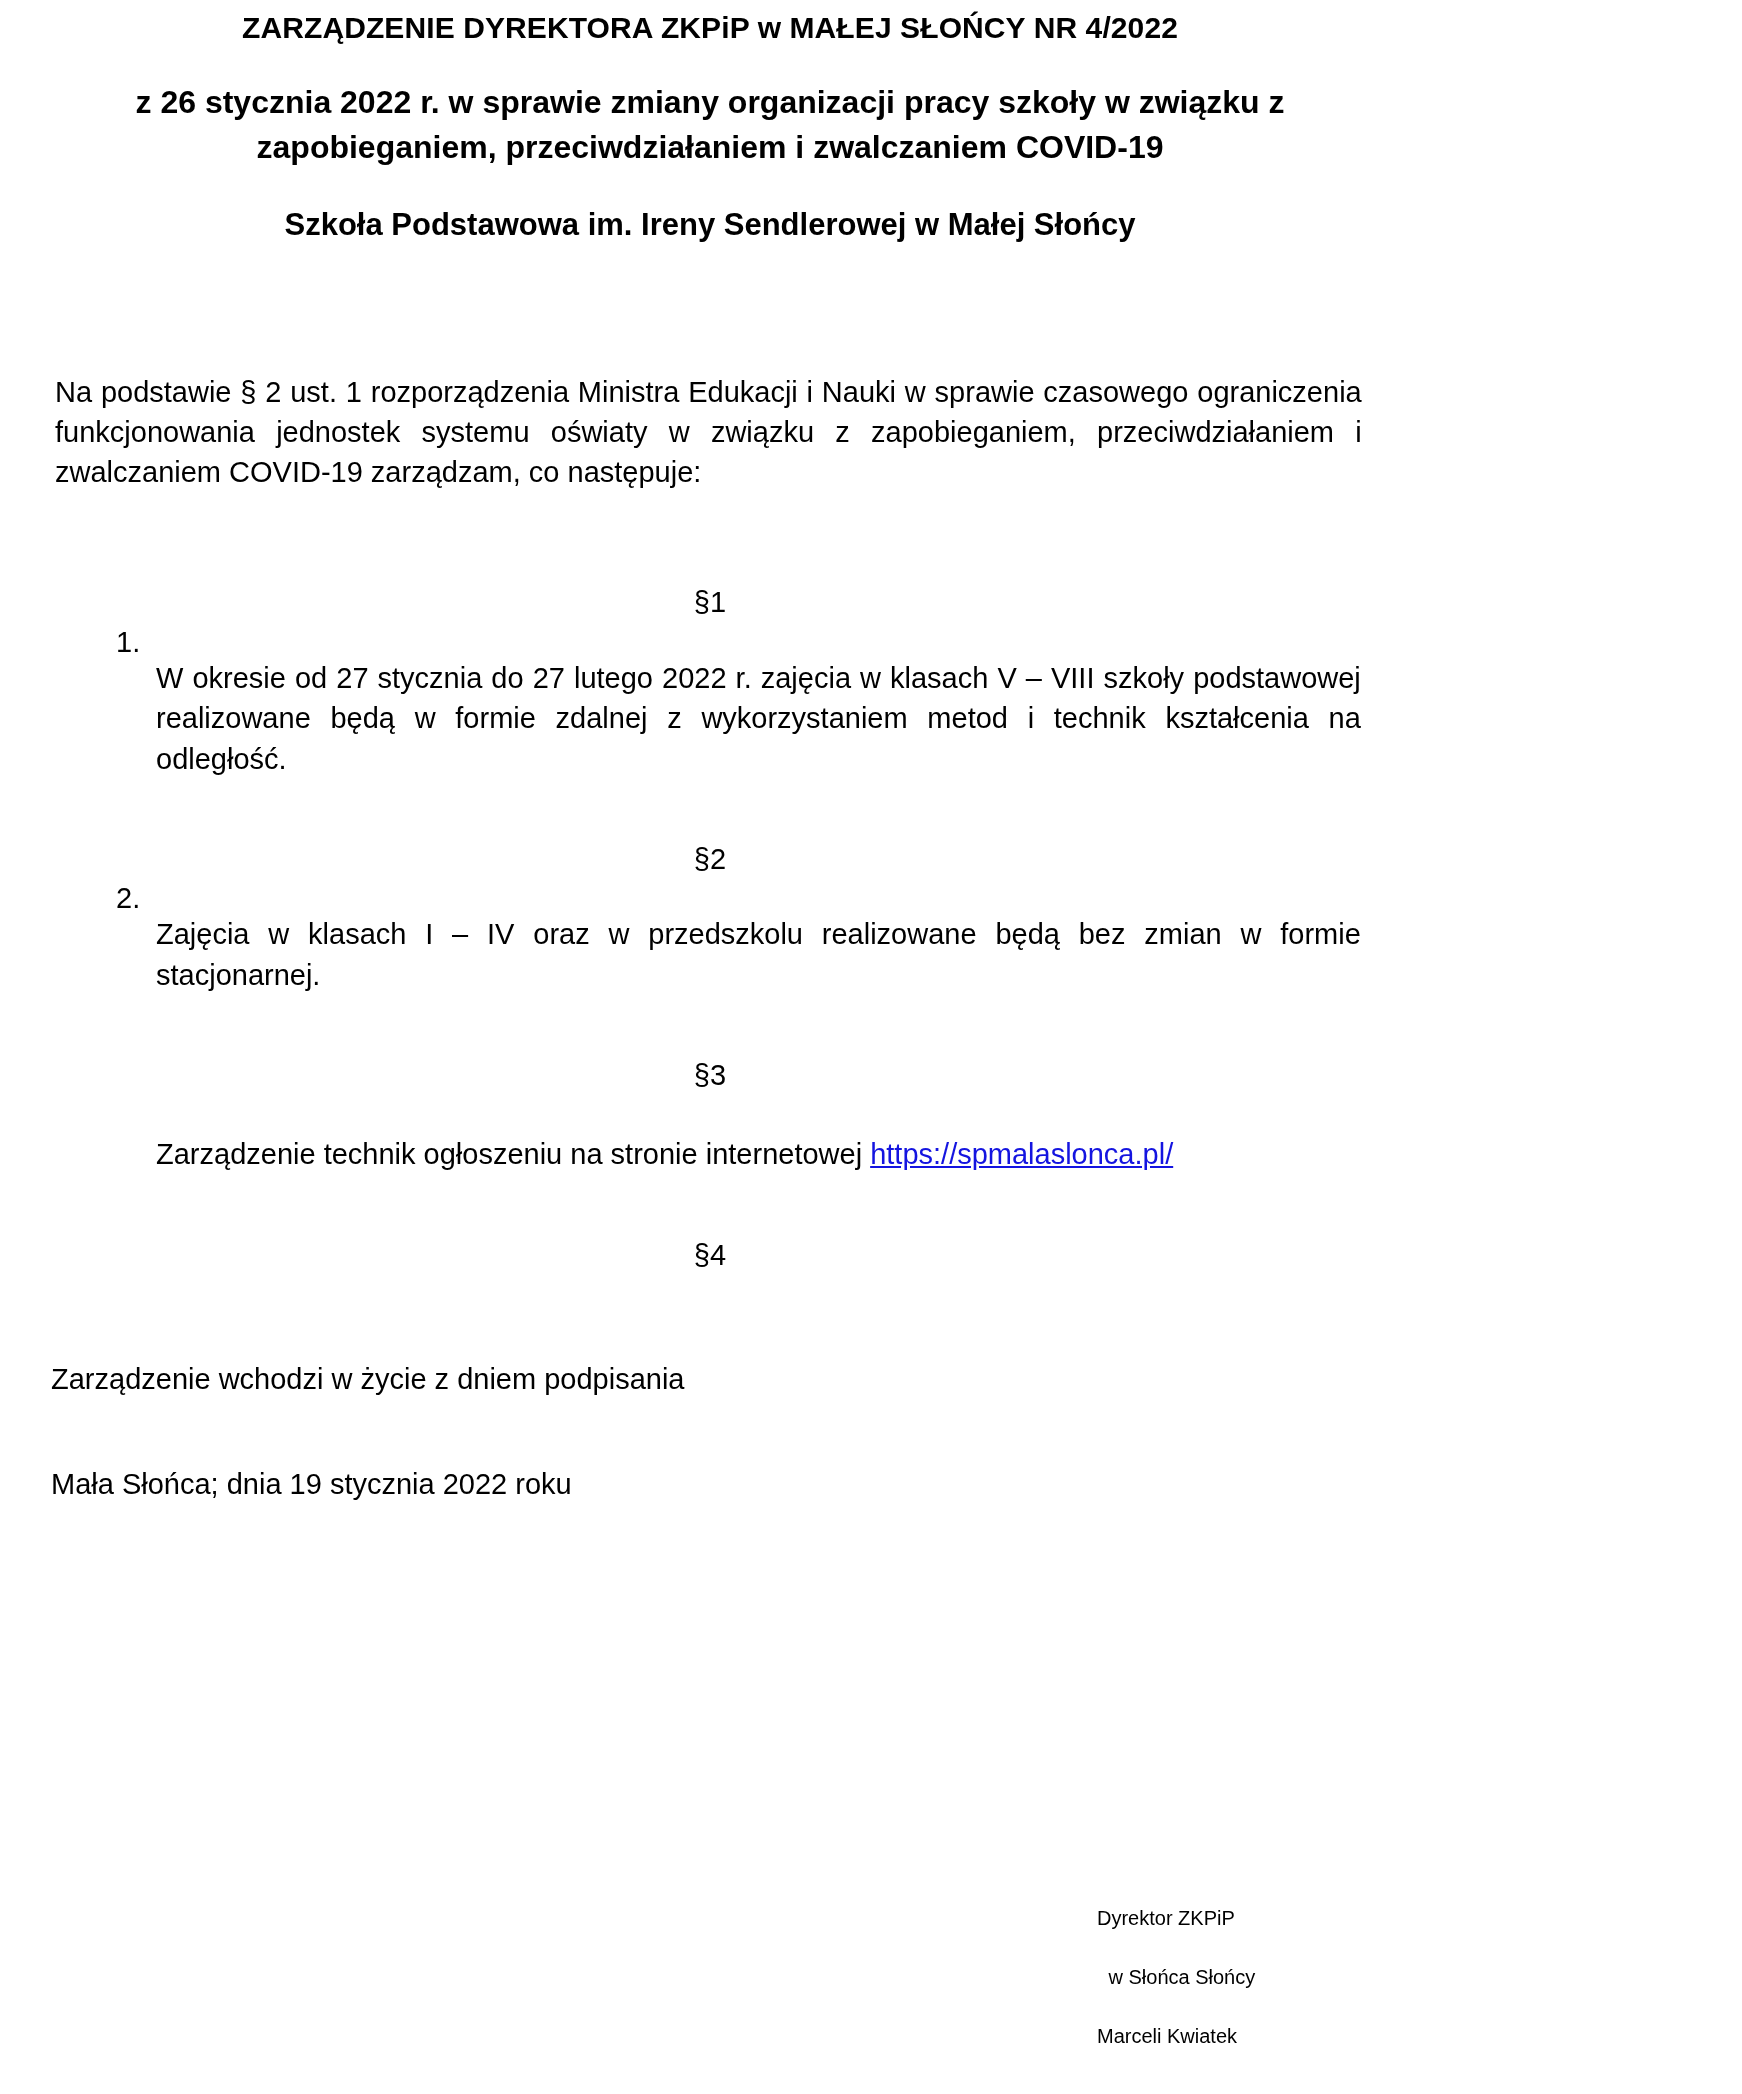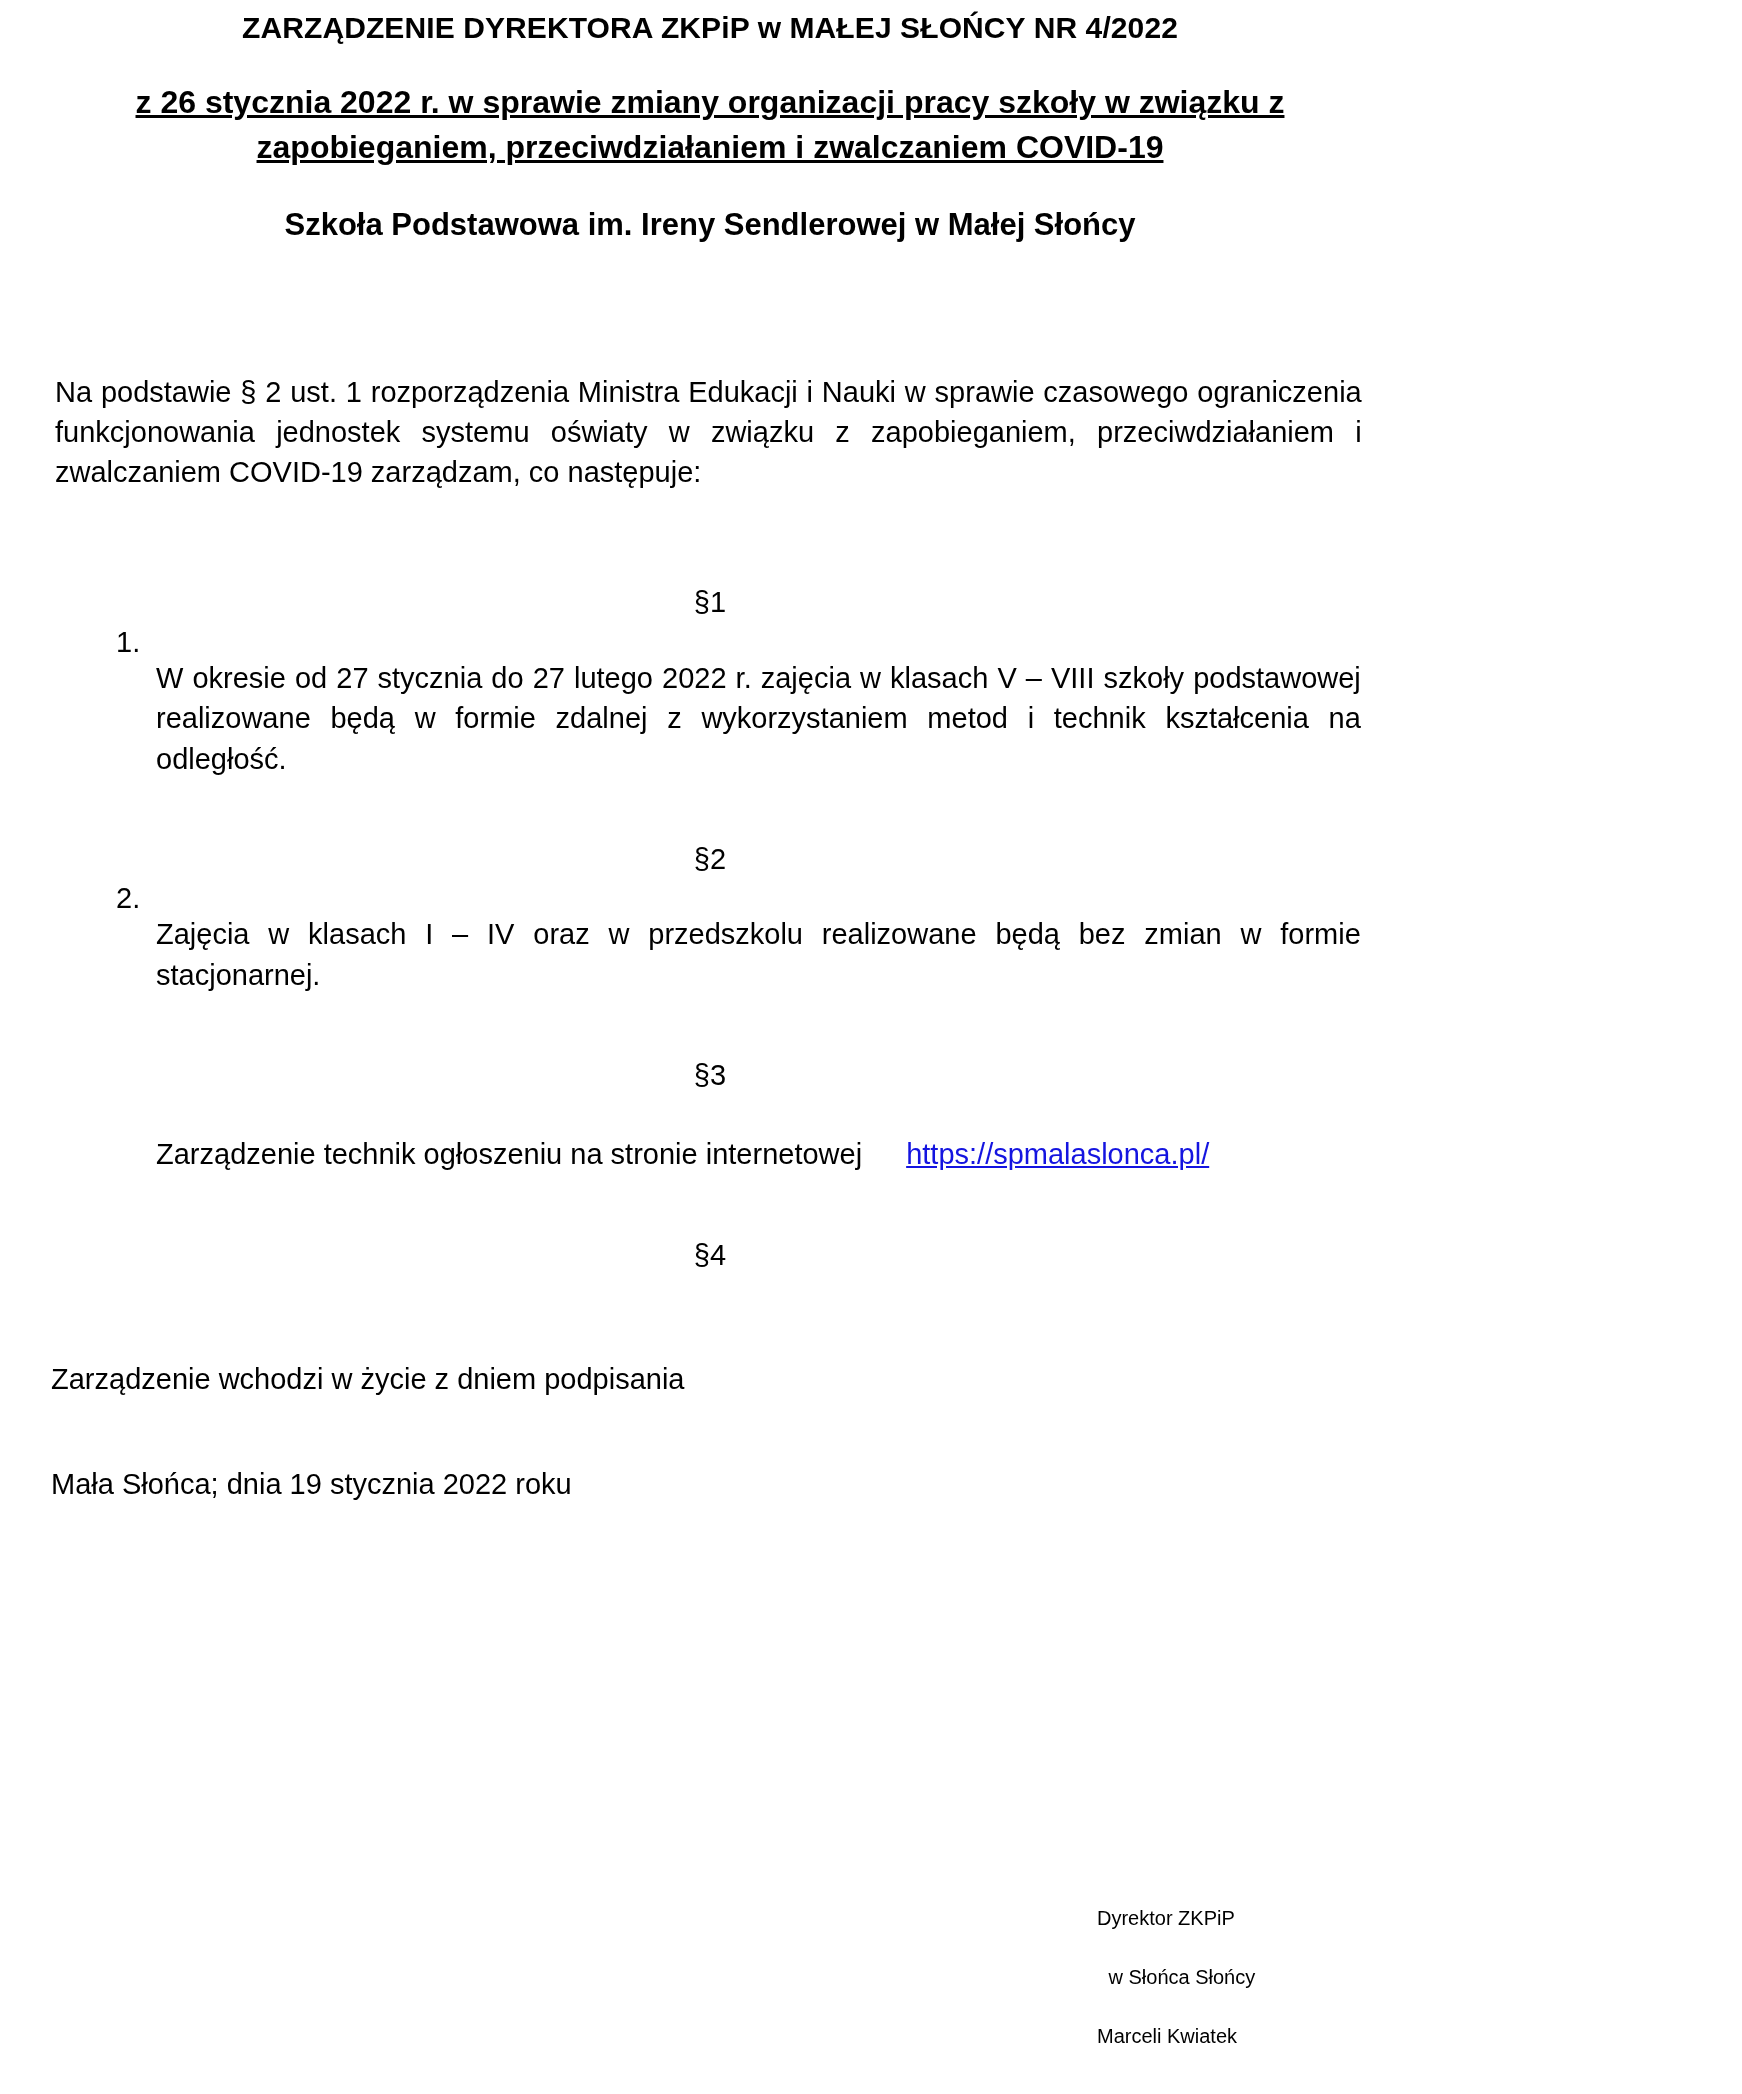--- a/index.html
+++ b/index.html
@@ -39,21 +39,20 @@
 
   .doc-subtitle {
     font-size: 32px;
     font-weight: bold;
     text-align: center;
     line-height: 1.38;
     margin: 0;
     padding-top: 34px;
     padding-left: 16.4px;
     padding-right: 16.4px;
-    text-decoration: underline;
   }
 
   .doc-school {
     font-size: 31px;
     font-weight: bold;
     text-align: center;
     line-height: 1.3;
     margin: 0;
     padding-top: 36px;
   }
@@ -114,21 +113,20 @@
     line-height: 1.4;
     margin: 0;
     padding-top: 39px;
     padding-left: 105px;
   }
 
   .sec3-text a.link {
     color: #1414e0;
     text-decoration: underline;
     text-underline-offset: 1.6px;
-    margin-left: 36px;
   }
 
   .closing {
     font-size: 29px;
     line-height: 1.4;
     margin: 0;
   }
 
   .closing-effect { padding-top: 85px; }
   .closing-place  { padding-top: 64px; }

